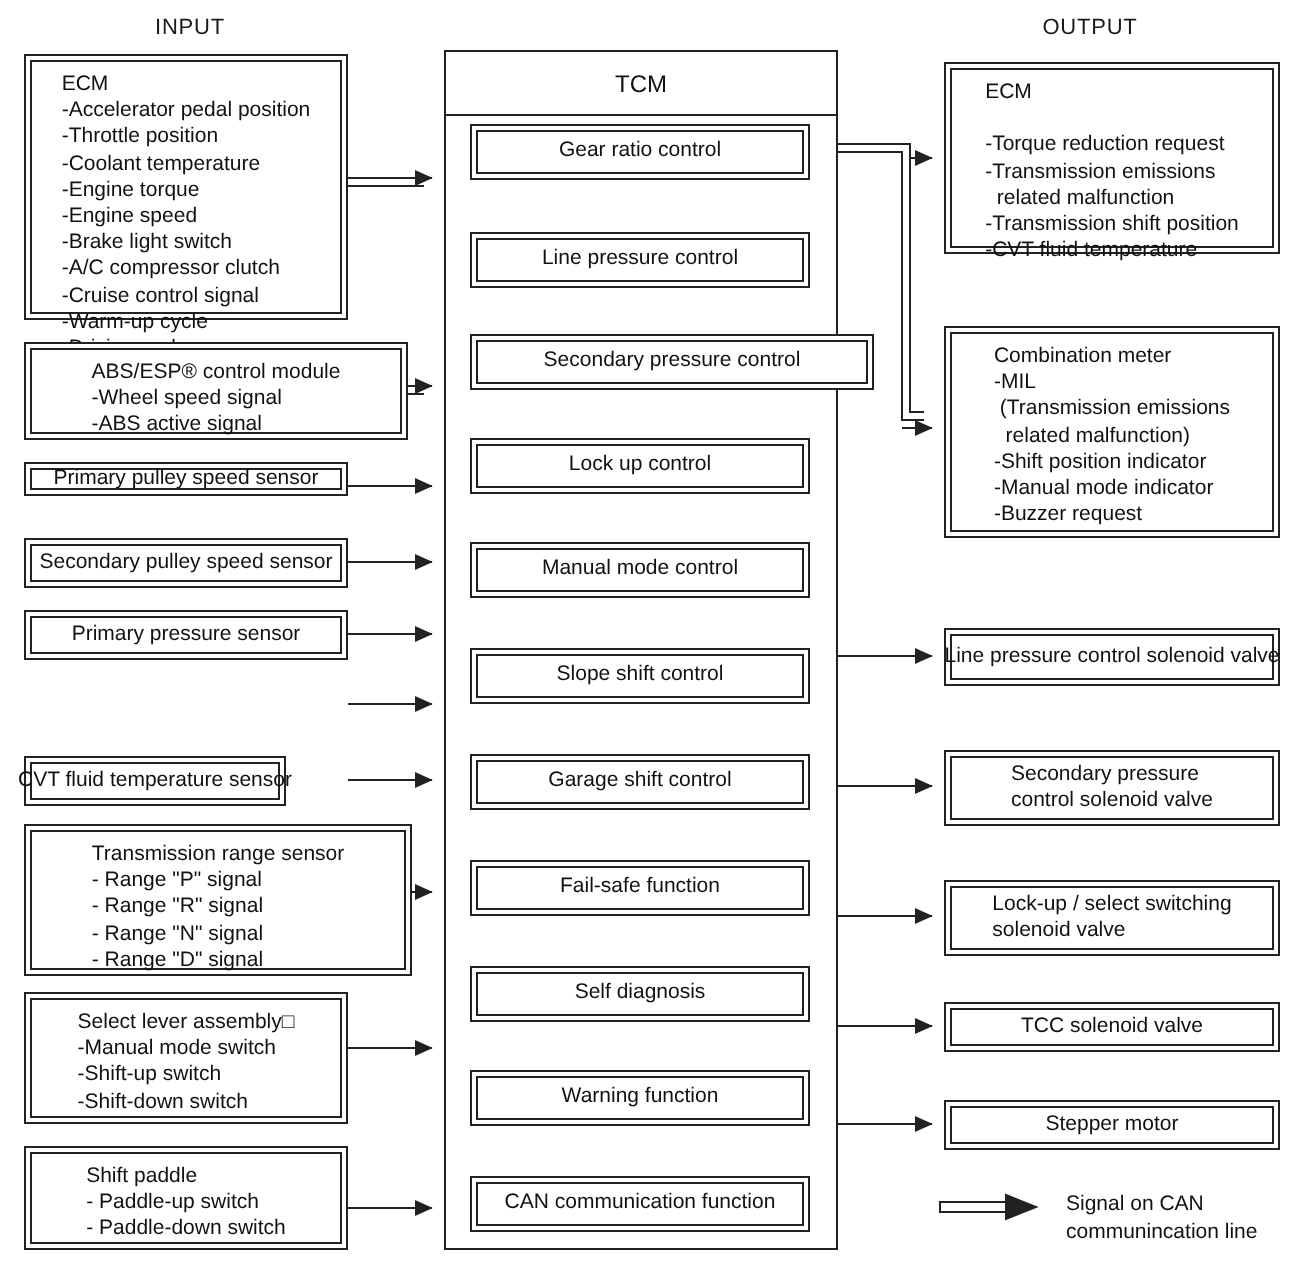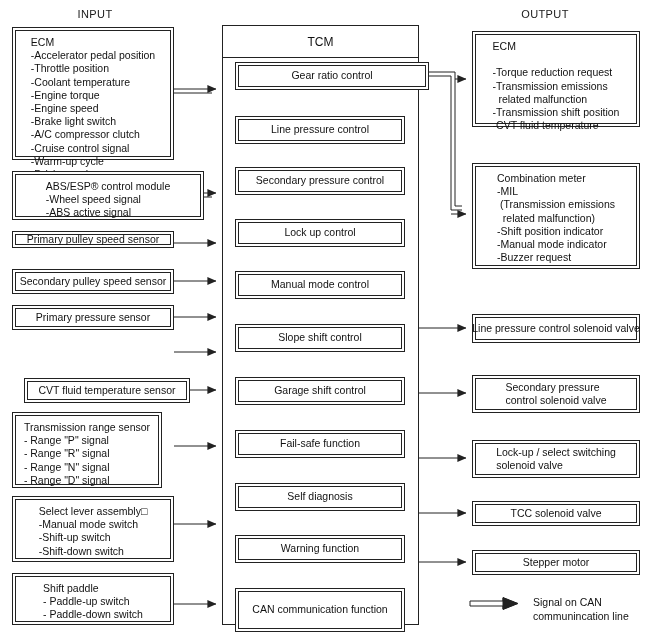--- a/index.html
+++ b/index.html
@@ -175,27 +175,27 @@
       </div>
   </div>
 
   <div class="blk" style="left:12px; top:305px; width:162px; height:25px;">
     <div class="inner">
         <div class="txt">Primary pressure sensor</div>
       </div>
   </div>
 
 
-  <div class="blk" style="left:24px; top:378px; width:166px; height:25px;">
+  <div class="blk" style="left:12px; top:378px; width:131px; height:25px;">
     <div class="inner">
         <div class="txt">CVT fluid temperature sensor</div>
       </div>
   </div>
 
-  <div class="blk top" style="left:12px; top:412px; width:150px; height:76px;">
+  <div class="blk top" style="left:12px; top:412px; width:194px; height:76px;">
     <div class="inner">
         <div class="txt">Transmission range sensor
 - Range "P" signal
 - Range "R" signal
 - Range "N" signal
 - Range "D" signal</div>
       </div>
   </div>
 
   <div class="blk top" style="left:12px; top:496px; width:162px; height:66px;">
@@ -212,31 +212,31 @@
         <div class="txt">Shift paddle
 - Paddle-up switch
 - Paddle-down switch</div>
       </div>
   </div>
 
   <div id="tcm-box" style="left:222px; top:25px; width:197px; height:600px;">
     <div id="tcm-header">TCM</div>
   </div>
 
-  <div class="blk center" style="left:235px; top:62px; width:194px; height:28px;">
+  <div class="blk center" style="left:235px; top:62px; width:170px; height:28px;">
     <div class="inner">
         <div class="txt">Gear ratio control</div>
       </div>
   </div>
   <div class="blk center" style="left:235px; top:116px; width:170px; height:28px;">
     <div class="inner">
         <div class="txt">Line pressure control</div>
       </div>
   </div>
-  <div class="blk center" style="left:235px; top:167px; width:170px; height:28px;">
+  <div class="blk center" style="left:235px; top:167px; width:202px; height:28px;">
     <div class="inner">
         <div class="txt">Secondary pressure control</div>
       </div>
   </div>
   <div class="blk center" style="left:235px; top:219px; width:170px; height:28px;">
     <div class="inner">
         <div class="txt">Lock up control</div>
       </div>
   </div>
   <div class="blk center" style="left:235px; top:271px; width:170px; height:28px;">
@@ -262,21 +262,21 @@
   <div class="blk center" style="left:235px; top:483px; width:170px; height:28px;">
     <div class="inner">
         <div class="txt">Self diagnosis</div>
       </div>
   </div>
   <div class="blk center" style="left:235px; top:535px; width:170px; height:28px;">
     <div class="inner">
         <div class="txt">Warning function</div>
       </div>
   </div>
-  <div class="blk center" style="left:235px; top:588px; width:170px; height:44px;">
+  <div class="blk center" style="left:235px; top:588px; width:170px; height:28px;">
     <div class="inner">
         <div class="txt">CAN communication function</div>
       </div>
   </div>
 
   <div class="blk top" style="left:472px; top:31px; width:168px; height:96px;">
     <div class="inner">
         <div class="txt">ECM
 
 -Torque reduction request

